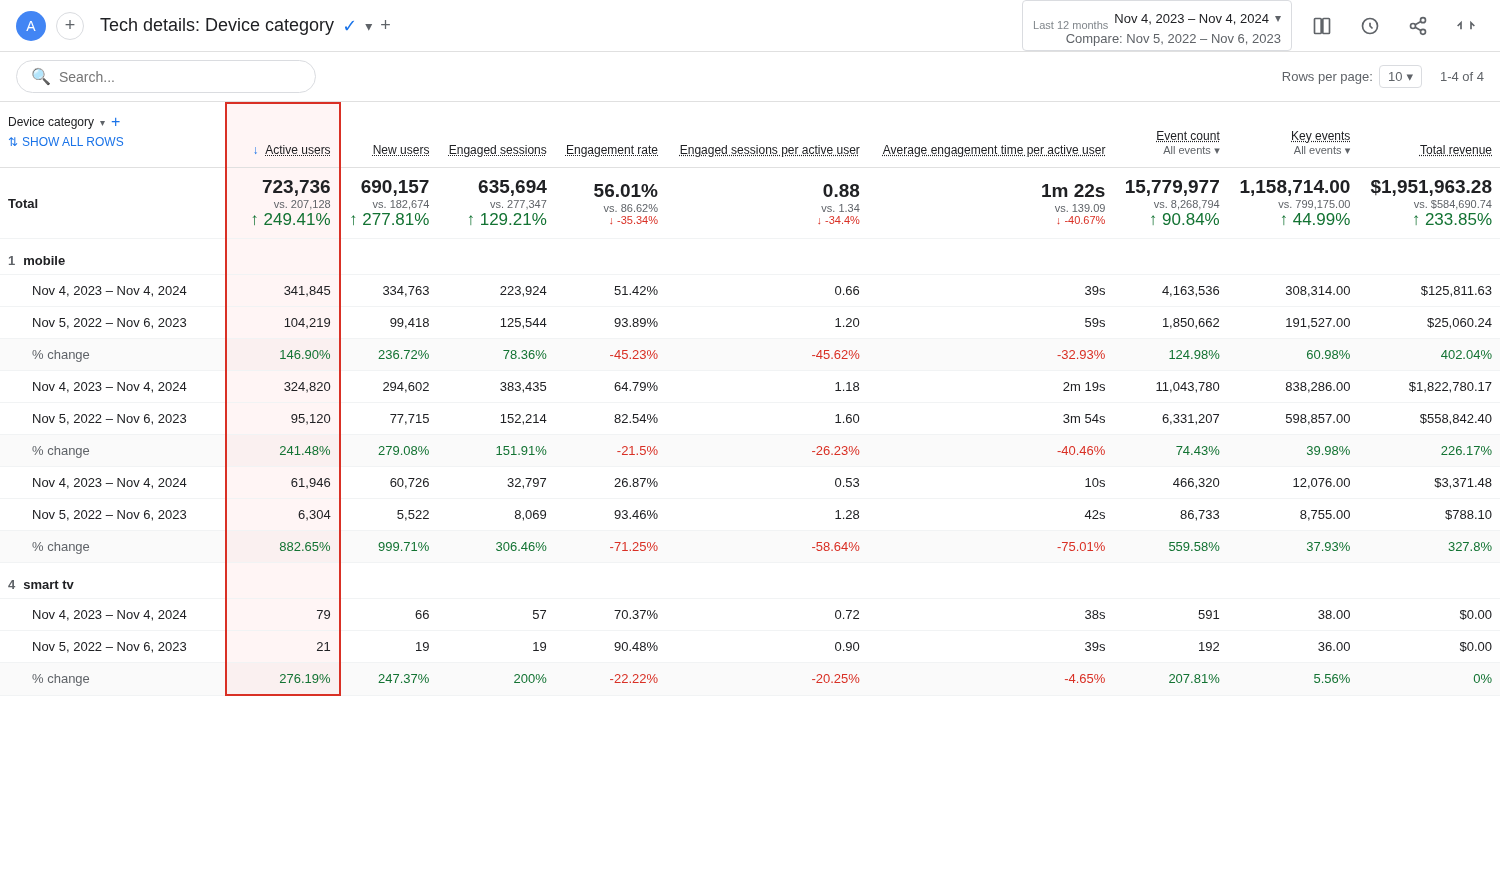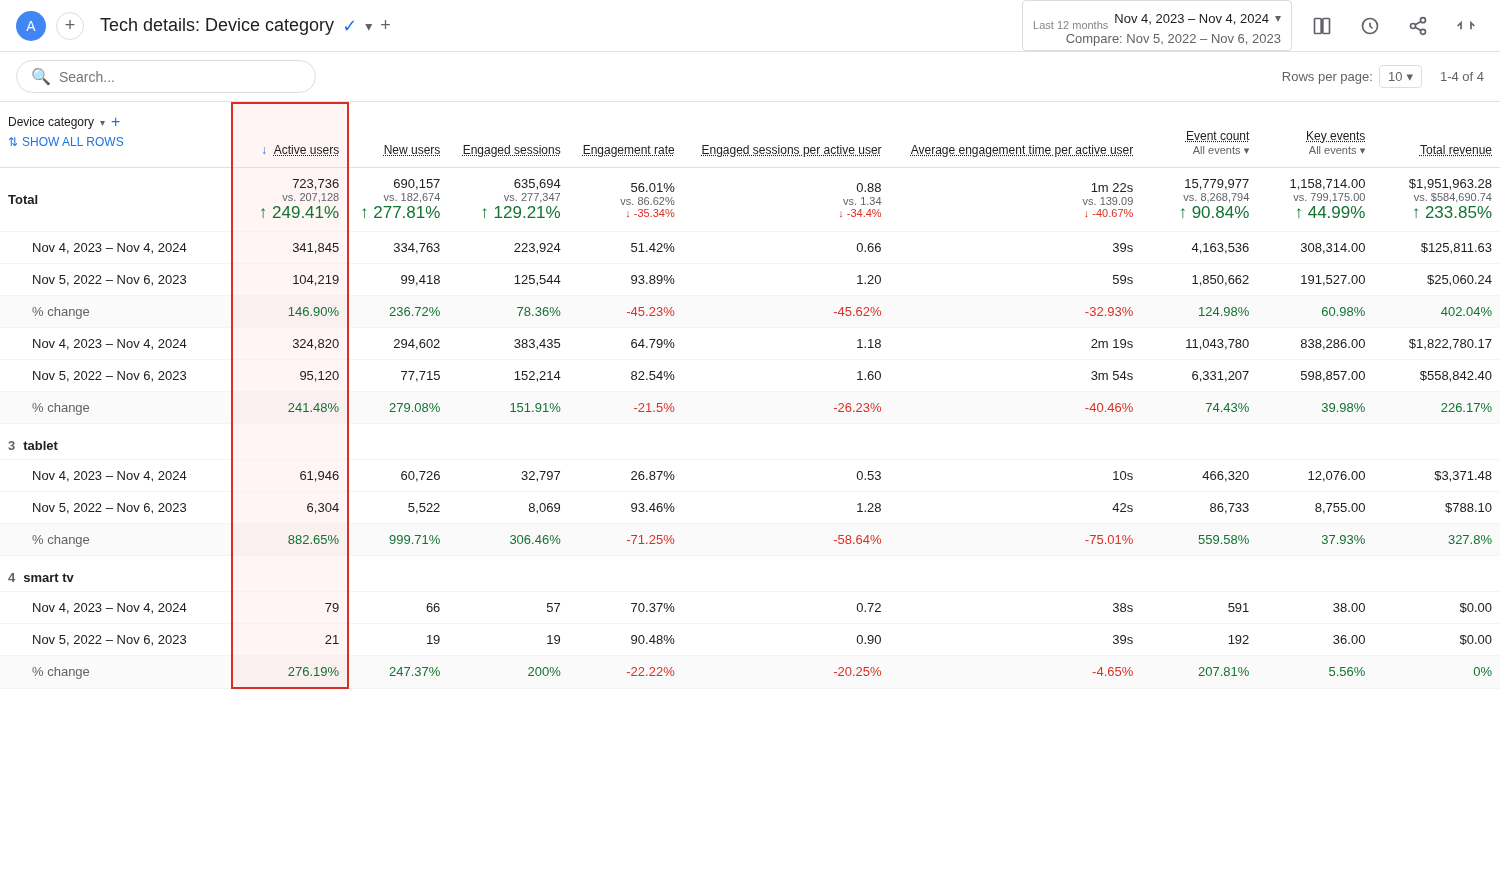--- a/index.html
+++ b/index.html
@@ -143,21 +143,21 @@
     .dim-chevron { font-size: 10px; color: #5f6368; }
     .add-btn { color: #1a73e8; font-size: 16px; cursor: pointer; }
 
     .show-all-rows {
       display: flex; align-items: center; gap: 4px;
       color: #1a73e8; font-size: 12px; cursor: pointer;
       padding: 4px 0 8px 0;
     }
 
     
-    .totals-main { font-size: 13px; font-weight: 400; }
+    .totals-main { font-size: 19px; font-weight: 700; }
     .totals-vs { font-size: 11px; color: #5f6368; }
     .totals-change-up { font-size: 17px; color: #137333; font-weight: 500; }
     .totals-change-down { font-size: 11px; color: #d93025; font-weight: 500; }
 
     tr.category-row { background: #fff; }
     tr.date-row { background: #fff; }
     tr.pct-row { background: #fafafa; }
 
     .header-sub { font-size: 11px; color: #5f6368; font-weight: 400; }
 
@@ -333,20 +333,34 @@
           <span class="totals-main" style="display: block;">1,158,714.00</span>
           <span class="totals-vs" style="display: block;">vs. 799,175.00</span>
           <span class="totals-change-up" style="display: block;">↑ 44.99%</span>
         </td>
         <td>
           <span class="totals-main" style="display: block;">$1,951,963.28</span>
           <span class="totals-vs" style="display: block; text-align: right;">vs. $584,690.74</span>
           <span class="totals-change-up" style="display: block;">↑ 233.85%</span>
         </td>
       </tr>
+    <tr class="category-row">
+    <td class="left" colspan="1">
+      <span style="color:#5f6368;margin-right:8px;">1</span><strong>mobile</strong>
+    </td>
+    <td class="col-active-cell"></td>
+    <td></td>
+    <td></td>
+    <td></td>
+    <td></td>
+    <td></td>
+    <td></td>
+    <td></td>
+    <td></td>
+  </tr>
         <tr class="date-row">
     <td class="left" style="padding-left:32px;">Nov 4, 2023 – Nov 4, 2024</td>
     <td class="col-active-cell">341,845</td>
     <td>334,763</td>
     <td>223,924</td>
     <td>51.42%</td>
     <td>0.66</td>
     <td>39s</td>
     <td>4,163,536</td>
     <td>308,314.00</td>
@@ -405,34 +419,20 @@
     <td class="col-active-cell" style="color:#137333">241.48%</td>
     <td style="color:#137333">279.08%</td>
     <td style="color:#137333">151.91%</td>
     <td style="color:#d93025">-21.5%</td>
     <td style="color:#d93025">-26.23%</td>
     <td style="color:#d93025">-40.46%</td>
     <td style="color:#137333">74.43%</td>
     <td style="color:#137333">39.98%</td>
     <td style="color:#137333">226.17%</td>
   </tr>
-        <tr class="category-row">
-    <td class="left" colspan="1">
-      <span style="color:#5f6368;margin-right:8px;">3</span><strong>tablet</strong>
-    </td>
-    <td class="col-active-cell"></td>
-    <td></td>
-    <td></td>
-    <td></td>
-    <td></td>
-    <td></td>
-    <td></td>
-    <td></td>
-    <td></td>
-  </tr>
         <tr class="date-row">
     <td class="left" style="padding-left:32px;">Nov 4, 2023 – Nov 4, 2024</td>
     <td class="col-active-cell">61,946</td>
     <td>60,726</td>
     <td>32,797</td>
     <td>26.87%</td>
     <td>0.53</td>
     <td>10s</td>
     <td>466,320</td>
     <td>12,076.00</td>

